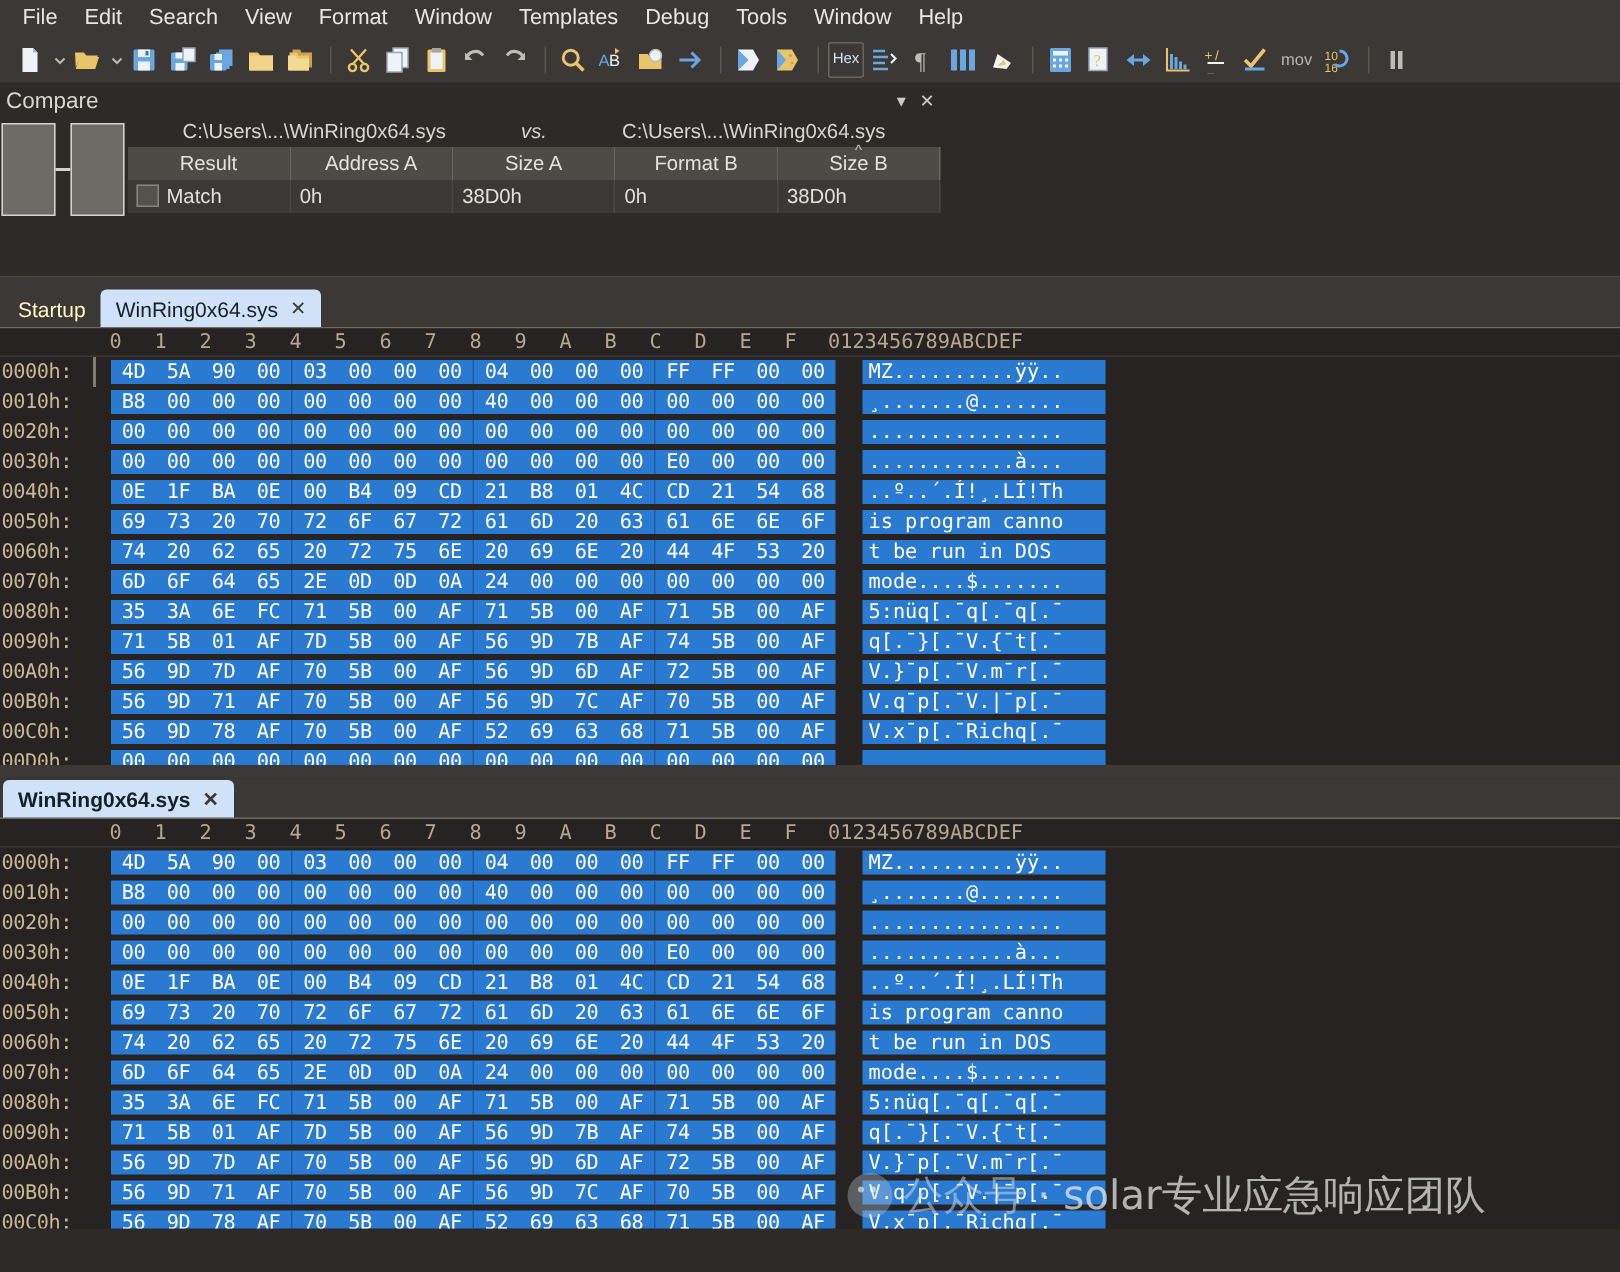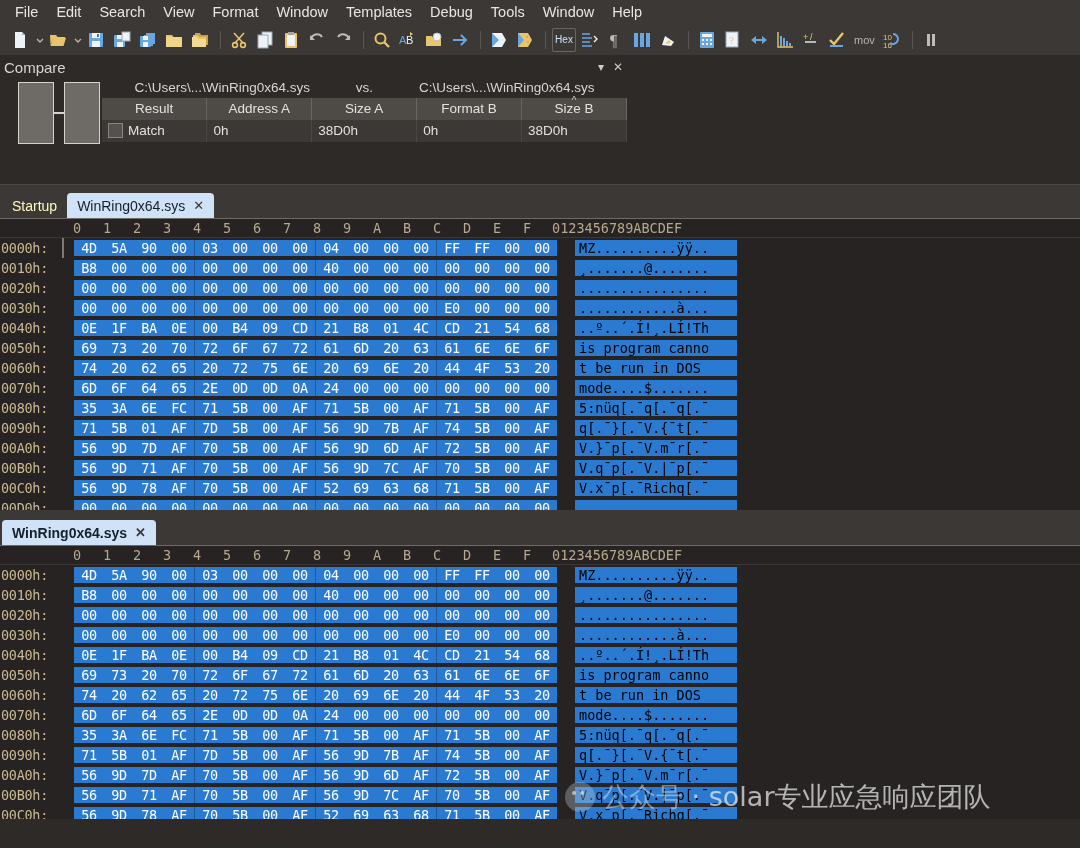--- a/index.html
+++ b/index.html
@@ -84,21 +84,21 @@
     display: flex; align-items: flex-start;
     justify-content: space-between;
   }
   .panel-ctrls { display: flex; align-items: center; padding: 5px 6px 0 0; }
   .panel-ctrls span {
     color: #cfcbc6; font-size: 12px; margin-left: 9px; cursor: default;
     line-height: 1;
   }
 
   
-  #compare-body { display: flex; padding-left: 18px; }
+  #compare-body { display: flex; padding-left: 1px; }
   #thumbs {
     width: 84px;
     display: flex; align-items: flex-start;
     padding-top: 4px;
   }
   .thumb {
     width: 36px; height: 62px;
     background: #6e6a66;
     border: 1px solid #d6d2cd;
   }
@@ -108,21 +108,21 @@
   #cmp-table { flex: 1; padding-right: 2px; }
   #cmp-files {
     display: flex;
     color: #d9d5d0;
     font-size: 13.5px;
     padding: 2px 0 3px 0;
   }
   #cmp-files .f {
     flex: 1; text-align: center;
   }
-  #cmp-files .vs { width: 44px; text-align: center; }
+  #cmp-files .vs { width: 44px; text-align: center; font-style: italic; }
 
   table.cmp { width: 100%; border-collapse: collapse; table-layout: fixed; }
   table.cmp th {
     background: #4e4a46;
     color: #e4e1dd;
     font-weight: normal;
     font-size: 13.5px;
     padding: 3px 0 4px 0;
     border-right: 1px solid #6a6560;
     position: relative;
@@ -233,21 +233,21 @@
     text-align: center;
     color: #ffffff;
     letter-spacing: -0.3px;
   }
   .headcell {
     width: 30px; text-align: center; color: #b5a88e;
   }
   .headgroup { display: flex; }
   .ascii {
     background: #2b7ad1;
-    color: #000000;
+    color: #ffffff;
     white-space: pre;
     padding-left: 4px;
     margin-left: 6px;
     letter-spacing: 0px;
     flex: 0 0 auto;
     width: 162px;
     overflow: hidden;
   }
   .asciihead {
     color: #b5a88e;

